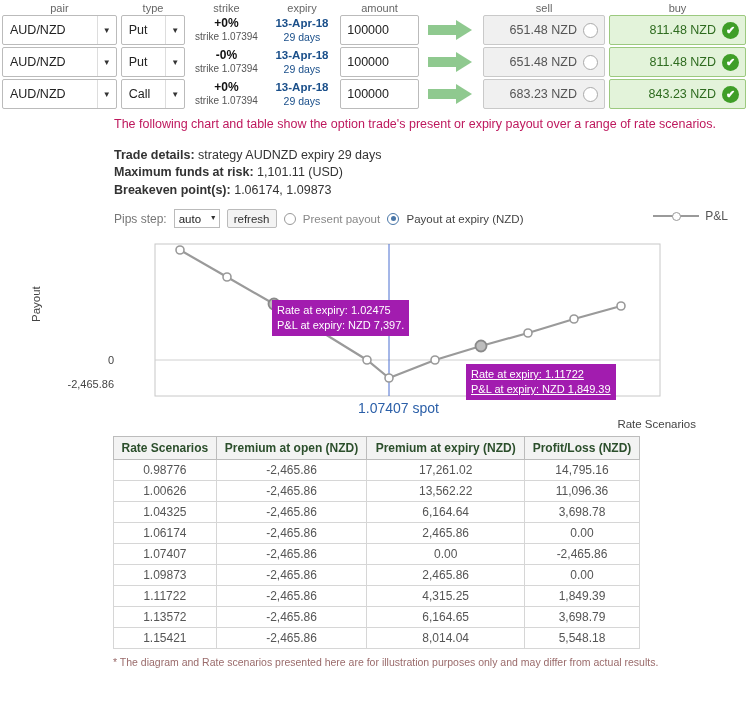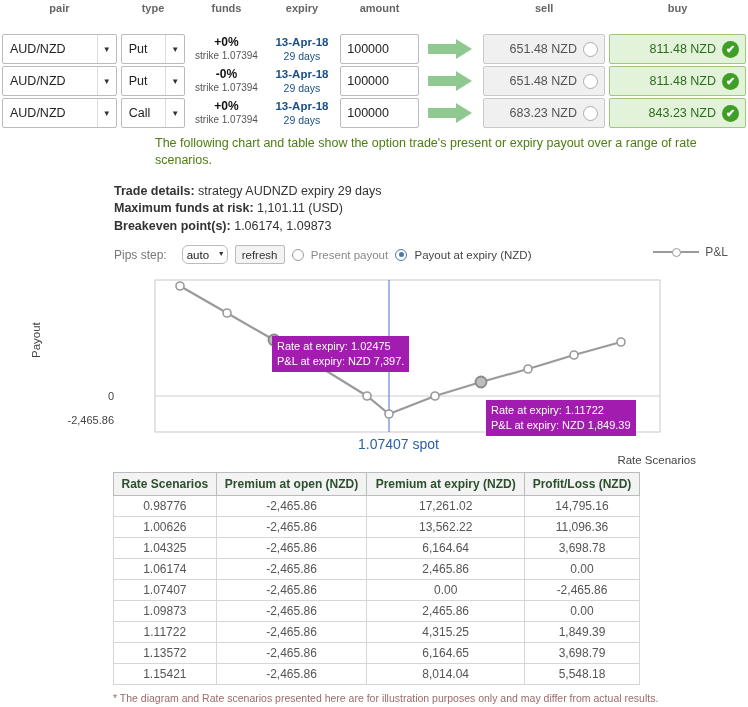--- a/index.html
+++ b/index.html
@@ -10,24 +10,24 @@
     font-family: "Liberation Sans", sans-serif;
     font-size: 12px;
     color: #333;
     overflow: hidden;
   }
   .wrap { position: relative; width: 748px; height: 707px; }
 
   
   table.rows { border-collapse: collapse; width: 748px; }
   table.rows th {
-    font-weight: bold;
+    font-weight: normal;
     font-size: 11px;
     color: #666;
-    padding: 2px 0 19px;
+    padding: 2px 0 0;
     text-align: center;
   }
   table.rows td { padding: 1px 2px; vertical-align: middle; }
 
   .col-pair  { width: 118px; }
   .col-type  { width: 68px; }
   .col-strike{ width: 78px; }
   .col-exp   { width: 72px; }
   .col-amt   { width: 82px; }
   .col-arrow { width: 60px; }
@@ -104,30 +104,30 @@
   }
   .check-dot {
     width: 17px; height:17px; border-radius:50%;
     background:#3f9e28; color:#fff; flex:0 0 auto;
     display:flex; align-items:center; justify-content:center;
     font-size: 11px; font-weight:bold;
   }
 
   
   .body-pad { padding-left: 114px; padding-right: 10px; }
-  .desc { font-size: 12.5px; color:#4d7c0f; line-height:1.35; margin-top:6px;margin-left:41px; }
+  .desc { font-size: 12.5px; color:#be185d; line-height:1.35; margin-top:6px; }
   .details { margin-top: 14px; font-size:12.5px; line-height:1.4; }
   .details .lbl { font-weight:bold; }
 
   .controls { margin-top: 10px; display:flex; align-items:center; gap:7px; font-size:12px; color:#666; position:relative; }
   .pips-label { color:#777; }
   .sel-auto {
     border:1px solid #bbb; background:#fff; height:19px; width:46px;
     display:flex; align-items:center; padding:0 12px 0 4px; position:relative;
-    font-size:11.5px; color:#222; border-radius:6px;margin-left:8px;
+    font-size:11.5px; color:#222; border-radius:0;
   }
   .sel-auto .caret { position:absolute; right:2px; top:4px; font-size:7px; color:#333; }
   .btn-refresh {
     border:1px solid #bbb; background:#f3f3f3; height:19px;
     padding: 8px 6px; font-size:11.5px; color:#333; border-radius:2px;
     display:flex; align-items:center;
   }
   .radio {
     width:12px; height:12px; border-radius:50%; border:1px solid #999; background:#fff;
     display:inline-block; position:relative; margin-right:4px; vertical-align:-2px;
@@ -187,21 +187,21 @@
 </head>
 <body>
 
 <div class="wrap">
 
   <table class="rows">
     <thead>
       <tr>
         <th class="col-pair">pair</th>
         <th class="col-type">type</th>
-        <th class="col-strike">funds</th>
+        <th class="col-strike">strike</th>
         <th class="col-exp">expiry</th>
         <th class="col-amt">amount</th>
         <th class="col-arrow"></th>
         <th class="col-sell">sell</th>
         <th class="col-buy">buy</th>
       </tr>
     </thead>
     <tbody>
 
       <tr>
@@ -421,21 +421,21 @@
         <circle cx="481" cy="114" r="5.5"></circle>
       </g>
     </svg>
 
     <div class="spot-label" style="left:358px; top:168px;">1.07407 spot</div>
 
     <div class="tip" style="left:272px; top:68px;">
       <div>Rate at expiry: 1.02475</div>
       <div>P&amp;L at expiry: NZD 7,397.</div>
     </div>
-    <div class="tip" style="left:486px; top:132px;">
+    <div class="tip" style="left:466px; top:132px;text-decoration:underline;">
       <div>Rate at expiry: 1.11722</div>
       <div>P&amp;L at expiry: NZD 1,849.39</div>
     </div>
   </div>
 
   <div class="scen-wrap">
     <table class="scen">
       <thead>
         <tr>
           <th>Rate Scenarios</th>

